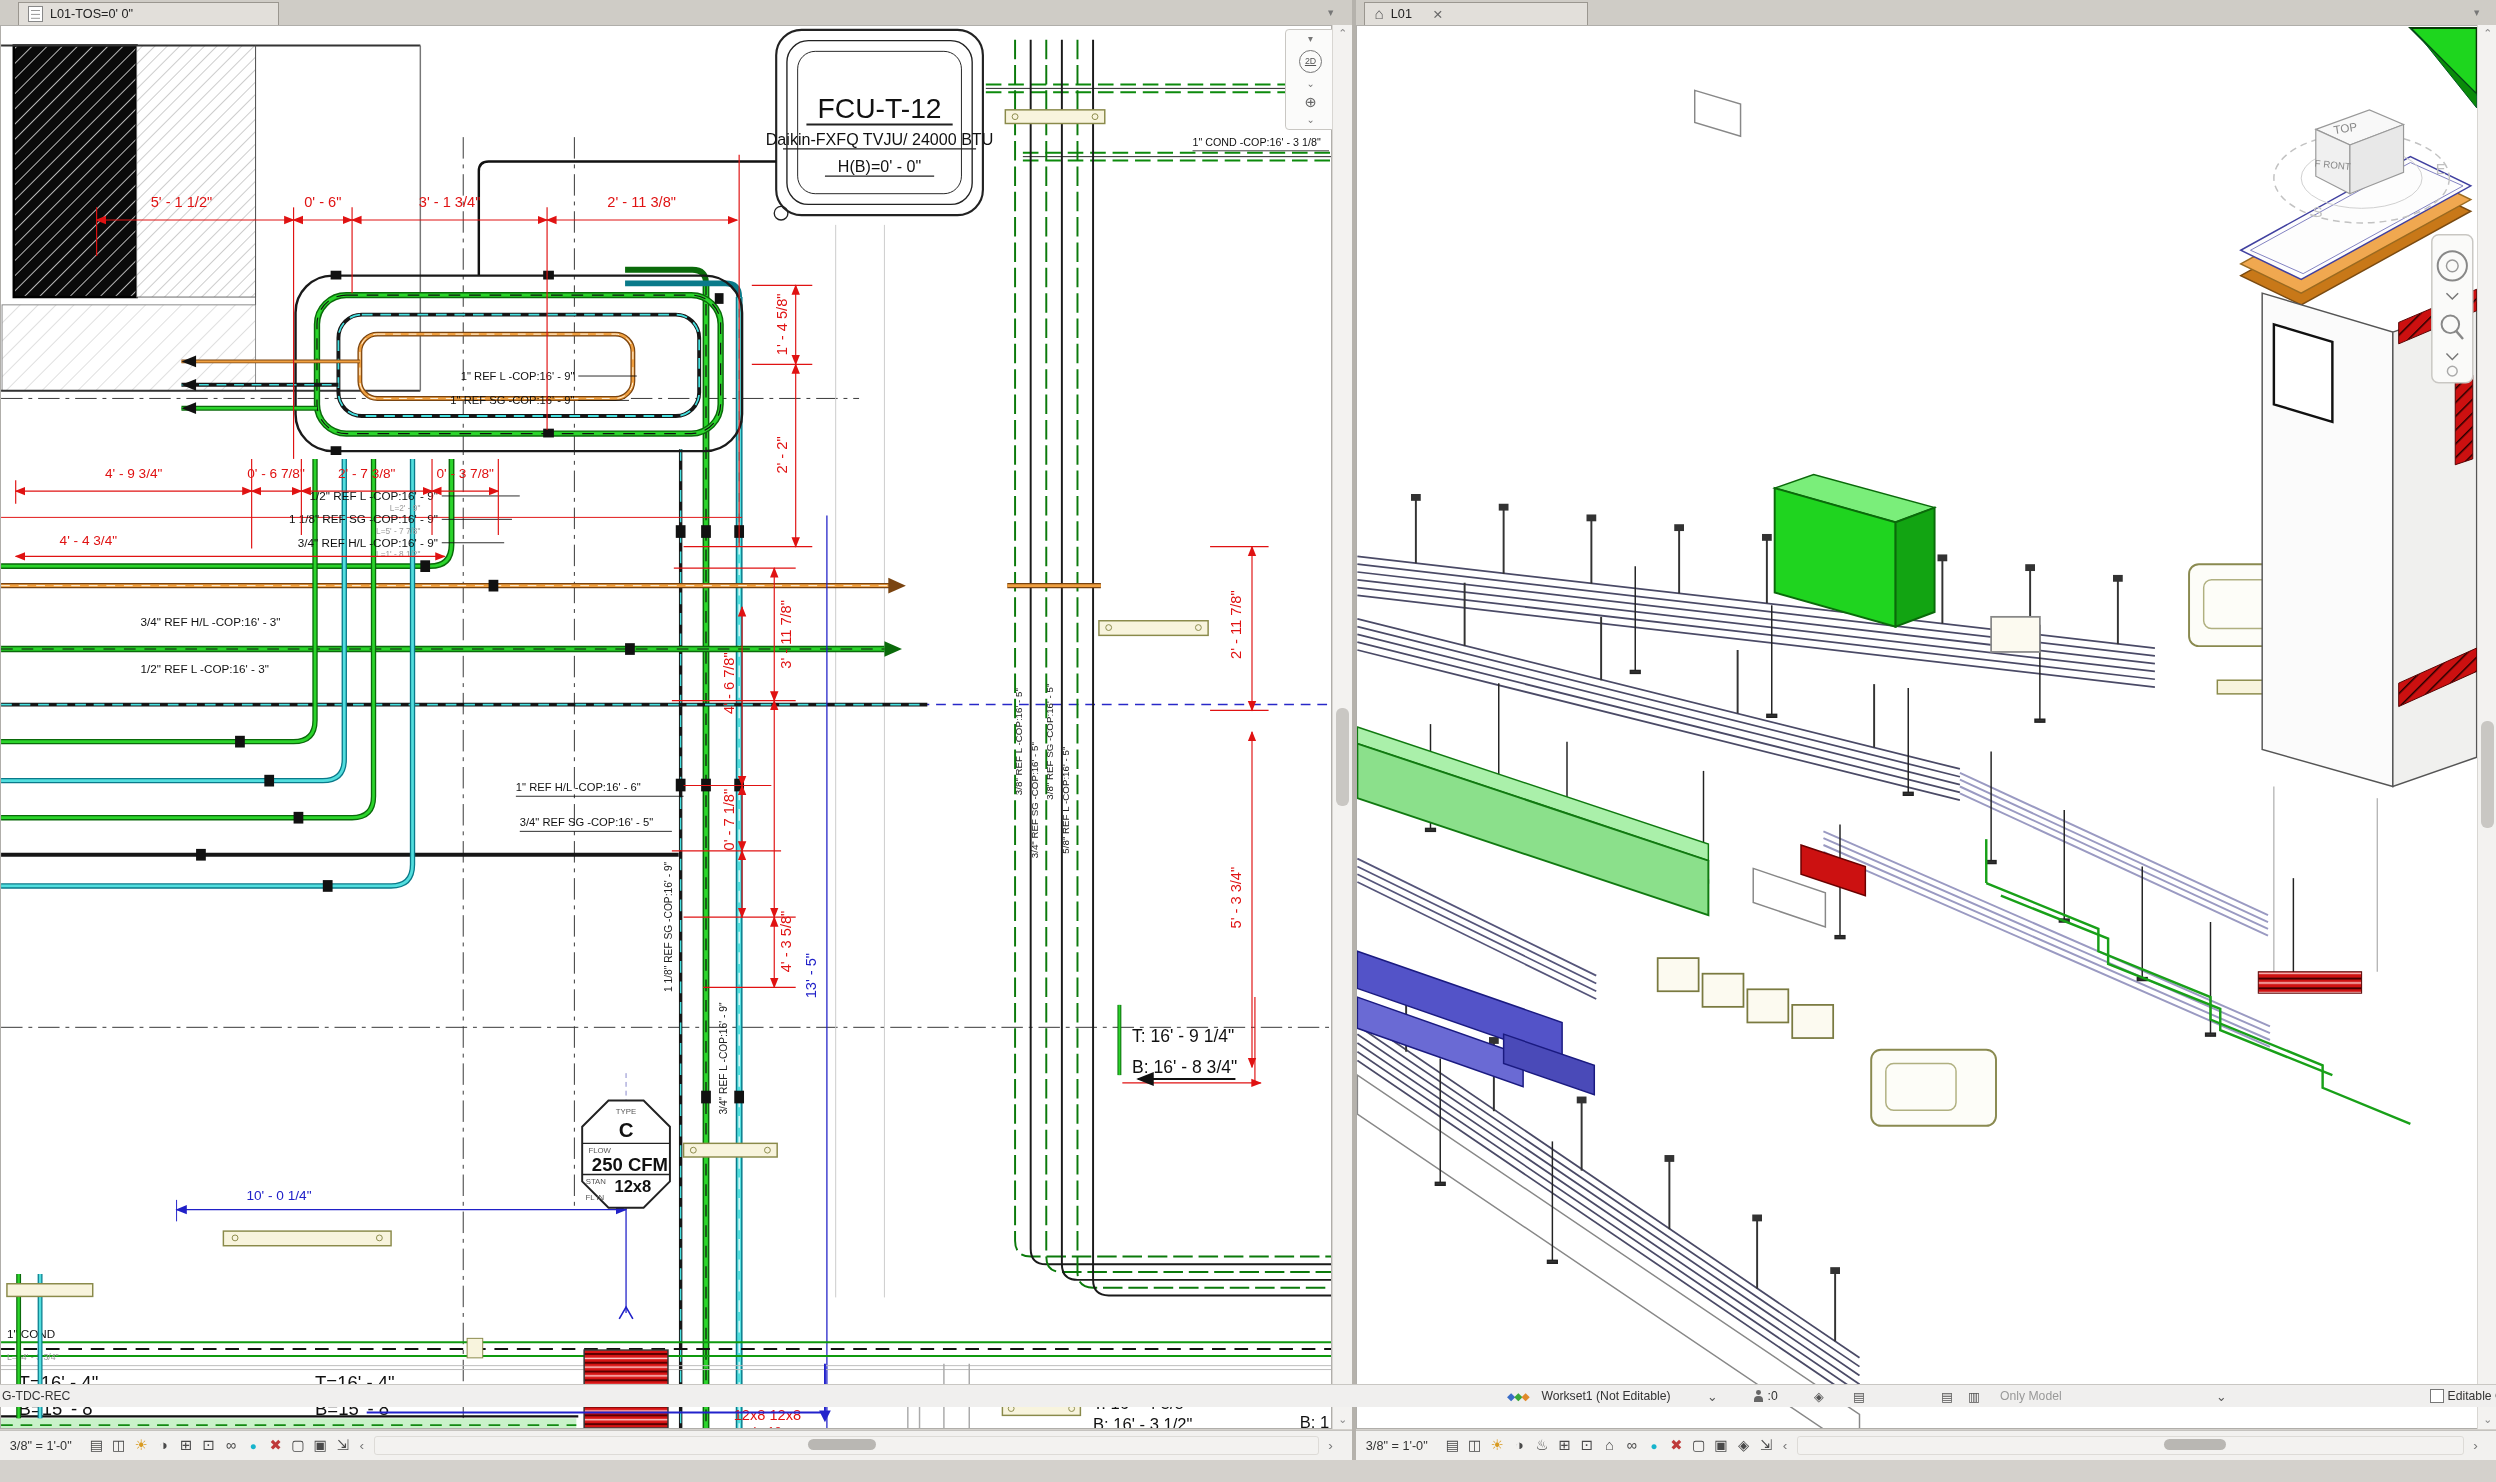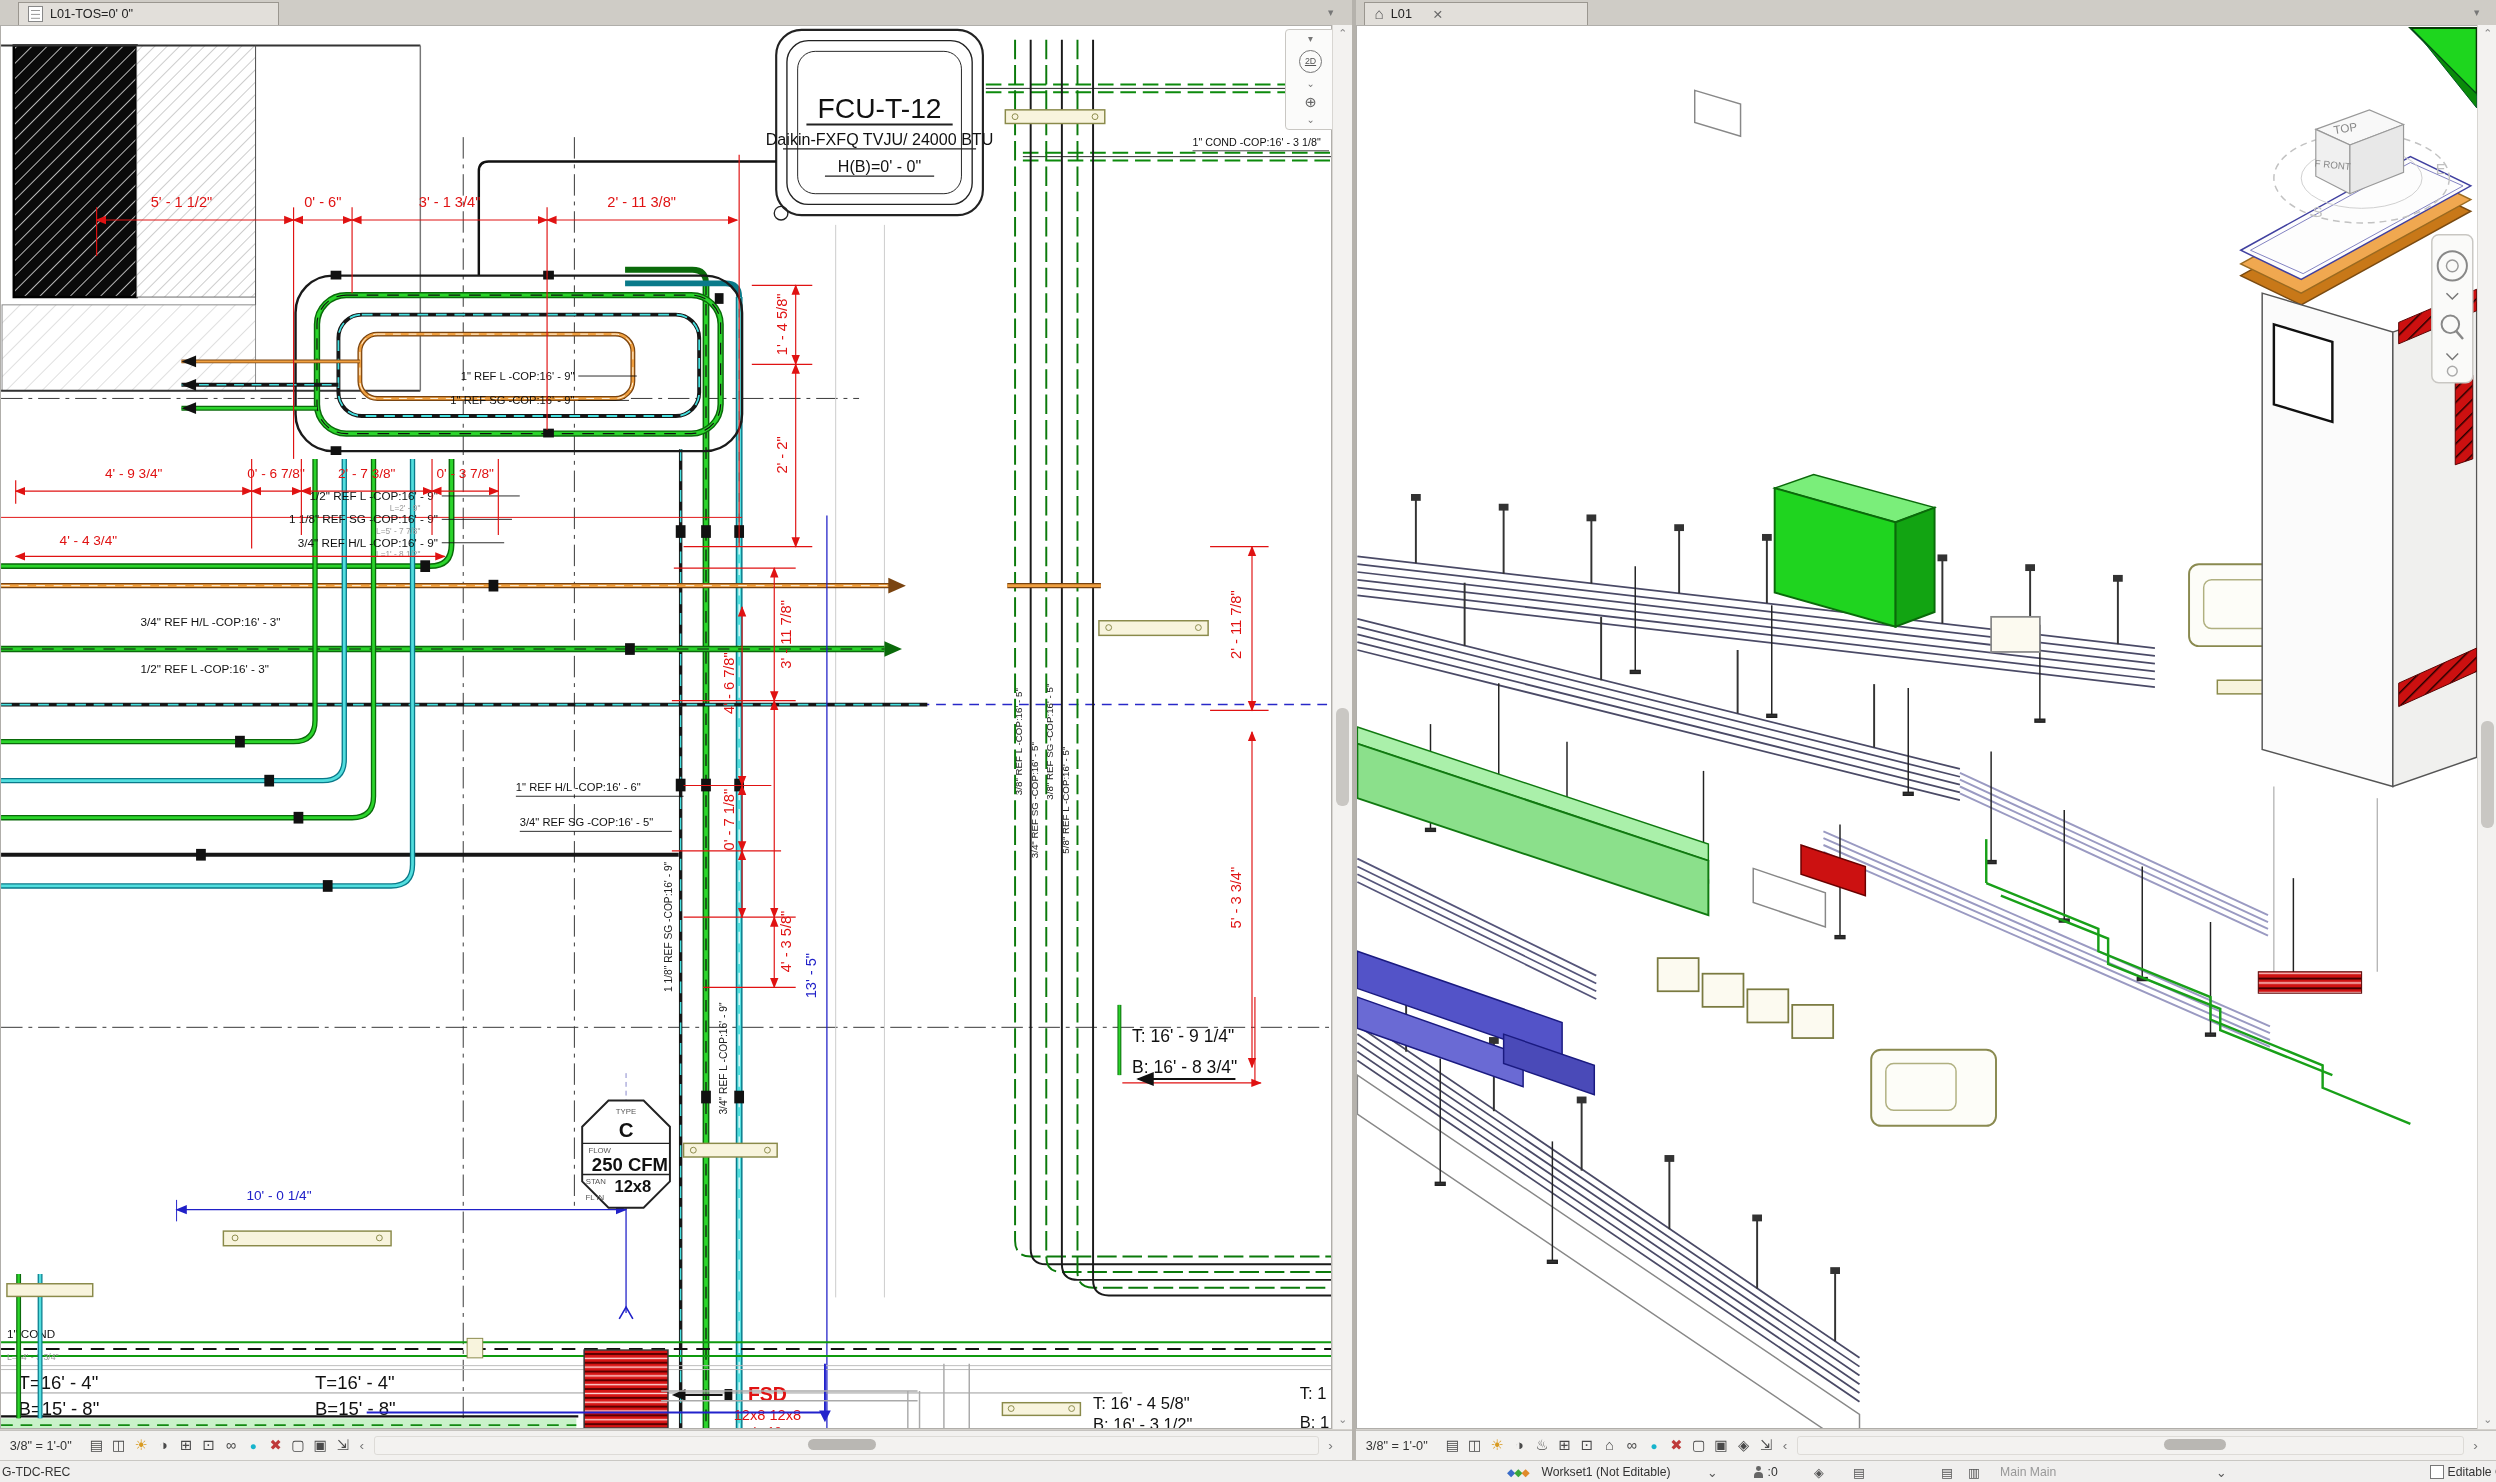--- a/index.html
+++ b/index.html
@@ -24,21 +24,21 @@
   .sarrow{position:absolute;left:0;width:19.5px;height:17.6px;color:#888;font-size:10.7px;text-align:center;line-height:17.6px;}
   
   .ctrlbar{position:absolute;height:30px;background:#f2f1ef;border-top:1px solid #c5c3bf;display:flex;align-items:center;box-sizing:border-box;padding-left:9.8px;}
   .scaletxt{font-size:12.7px;color:#333;white-space:nowrap;margin-right:13.7px;}
   .vcicon{font-size:14.6px;color:#4a4a4a;width:22.4px;text-align:center;line-height:1;}
   .vcicon.sun{color:#d89a20;} .vcicon.bulb{color:#18b4cc;font-size:11.7px;} .vcicon.ws{color:#bf3a3a;}
   .htrack{position:relative;flex:1;height:16.6px;background:#f3f2f0;border:1px solid #dddbd7;border-radius:2.9px;margin:0 3.9px;}
   .hthumb{position:absolute;top:2px;height:10.7px;background:#b9b7b3;border-radius:5.9px;}
   .harr{font-size:13.7px;color:#777;width:15.6px;text-align:center;}
   
-  #statusbar{position:absolute;left:0;right:0;top:1460px;height:22.4px;background:#f0efee;border-top:1px solid #c9c7c3;font-size:12.2px;color:#333;}
+  #statusbar{position:absolute;left:0;right:0;top:1384px;height:22.4px;background:#f0efee;border-top:1px solid #c9c7c3;font-size:12.2px;color:#333;}
   #statusbar .item{position:absolute;top:0;height:22.4px;display:flex;align-items:center;gap:3.9px;white-space:nowrap;}
   .wsdiamond{font-size:10.7px;line-height:1;}
   .person{width:10.7px;height:11.7px;position:relative;display:inline-block;}
   .person:before{content:"";position:absolute;left:2.9px;top:0;width:4.9px;height:4.9px;border-radius:50%;background:#666;}
   .person:after{content:"";position:absolute;left:1px;top:5.9px;width:8.8px;height:5.9px;border-radius:3.9px 3.9px 0 0;background:#666;}
   .chk{width:11.7px;height:11.7px;border:1px solid #777;background:#fff;display:inline-block;}
   .gray{color:#999;}
   .sbicon{font-size:12.7px;color:#555;}
   
   #minibar{position:absolute;left:1285px;top:29px;width:45px;background:#fbfbfa;border:1px solid #c9c7c3;border-radius:3.9px;padding:3.9px 2px;display:flex;flex-direction:column;align-items:center;gap:5.9px;}
@@ -757,21 +757,21 @@
     <div class="item" style="left:1853px;">
         <span class="sbicon">▤</span>
       </div>
     <div class="item" style="left:1941px;">
         <span class="sbicon">▤</span>
       </div>
     <div class="item" style="left:1968px;">
         <span class="sbicon">▥</span>
       </div>
     <div class="item gray" style="left:2000px;">
-      <span>Main Main</span>
+      <span>Only Model</span>
     </div>
     <div class="item" style="left:2216px;">
         <span class="sbicon gray">⌄</span>
       </div>
     <div class="item" style="left:2430px;">
       <span class="chk"></span>
       <span>Editable Only</span>
     </div>
   </div>
 

